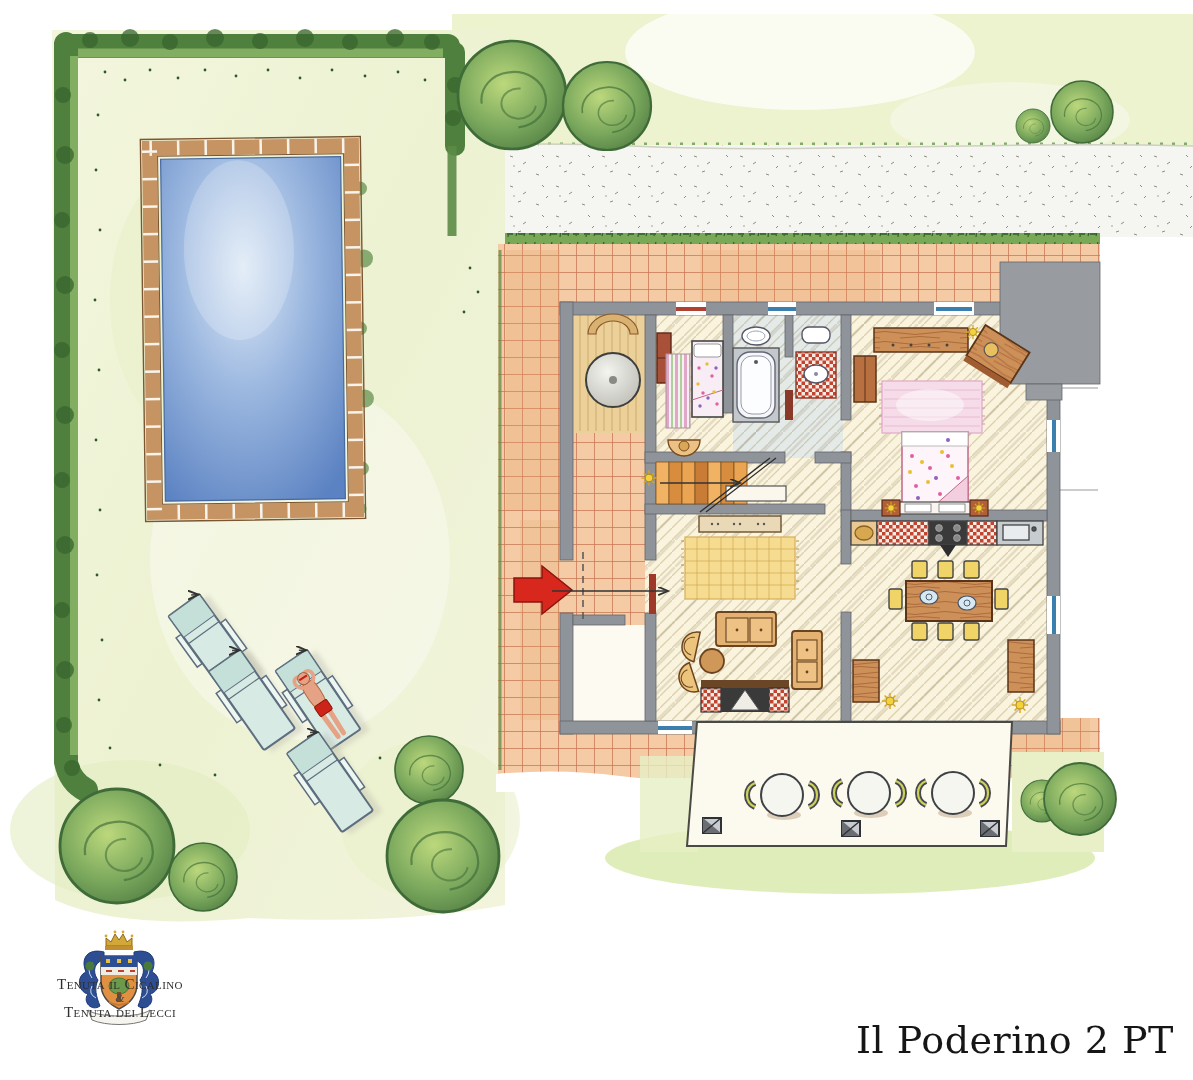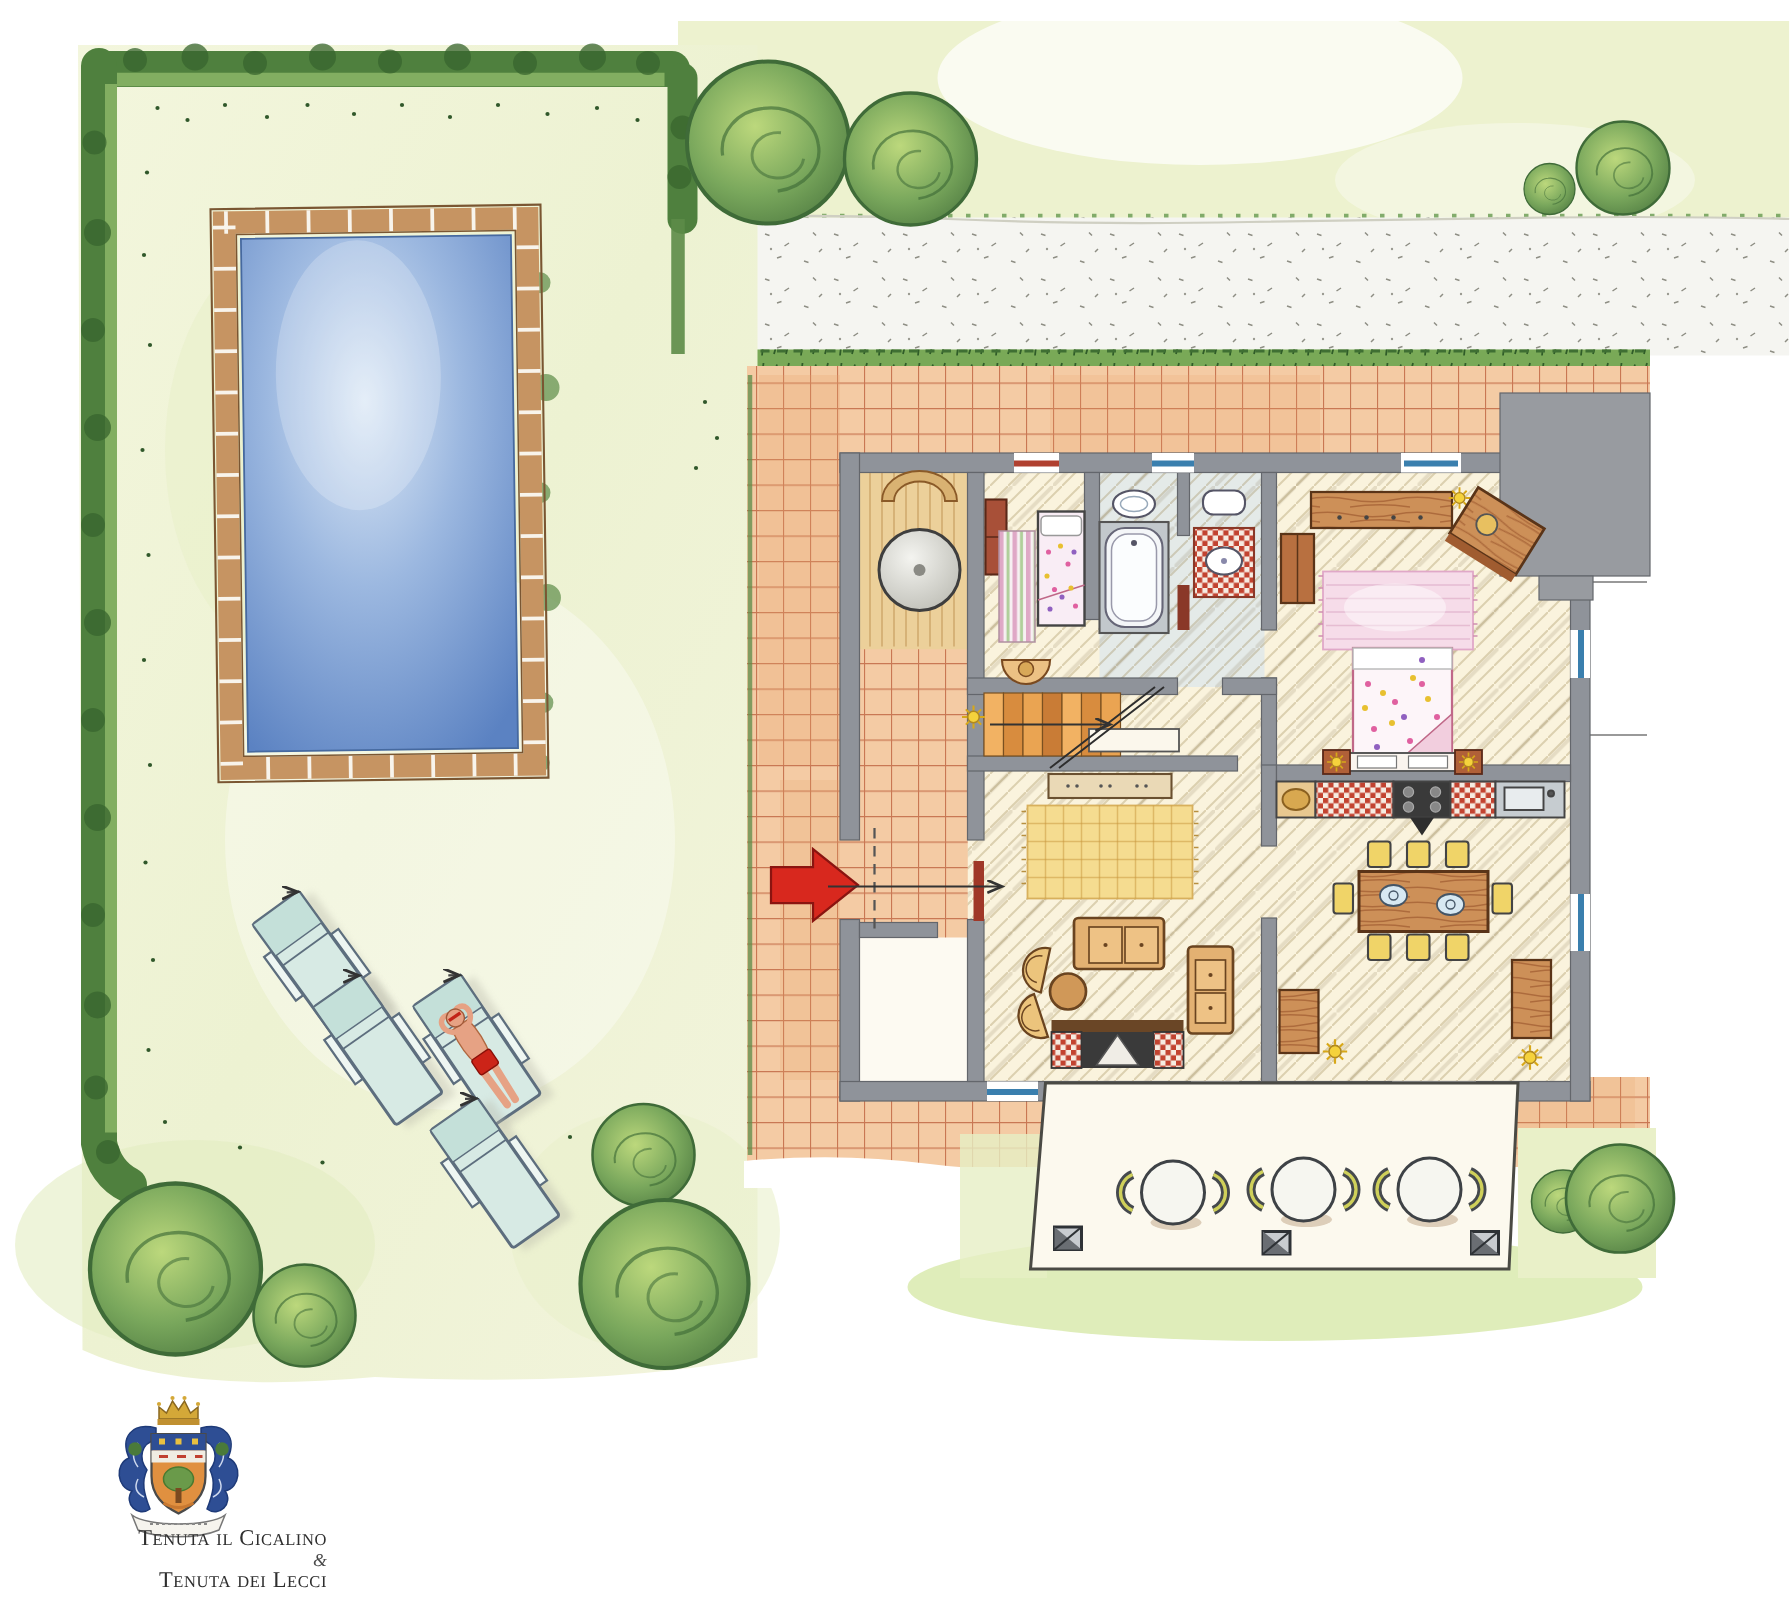--- a/index.html
+++ b/index.html
@@ -1,19 +1,19 @@
 <!DOCTYPE html>
 <html><head>
 <meta charset="utf-8">
 <style>
   html,body{margin:0;padding:0;background:#ffffff;}
   #stage{position:relative;width:1193px;height:1080px;background:#ffffff;overflow:hidden;
          font-family:"Liberation Sans",sans-serif;}
   #plan-svg{position:absolute;left:0;top:0;}
-  .logo-text{position:absolute;left:22px;top:1018px;width:196px;text-align:right;
+  .logo-text{position:absolute;left:22px;top:976px;width:196px;text-align:center;
              font-family:"Liberation Serif",serif;color:#2e2e2e;}
   .logo-line{font-size:15px;font-variant:small-caps;letter-spacing:.4px;line-height:17px;}
   .logo-amp{font-size:12px;font-style:italic;line-height:11px;color:#4a4a4a;}
   .plan-title{position:absolute;left:856px;top:1018px;width:334px;
               font-family:"DejaVu Serif",serif;font-size:38px;color:#161616;
               letter-spacing:.5px;white-space:nowrap;}
 </style>
 </head>
 <body>
 
@@ -643,14 +643,15 @@
   </g>
 </g>
 </svg>
 
 <div class="logo-text">
   <div class="logo-line">Tenuta il Cicalino</div>
   <div class="logo-amp">&amp;</div>
   <div class="logo-line">Tenuta dei Lecci</div>
 </div>
 
+<div class="plan-title">Il Poderino 2 PT</div>
 
 </div>
 
 </body></html>

